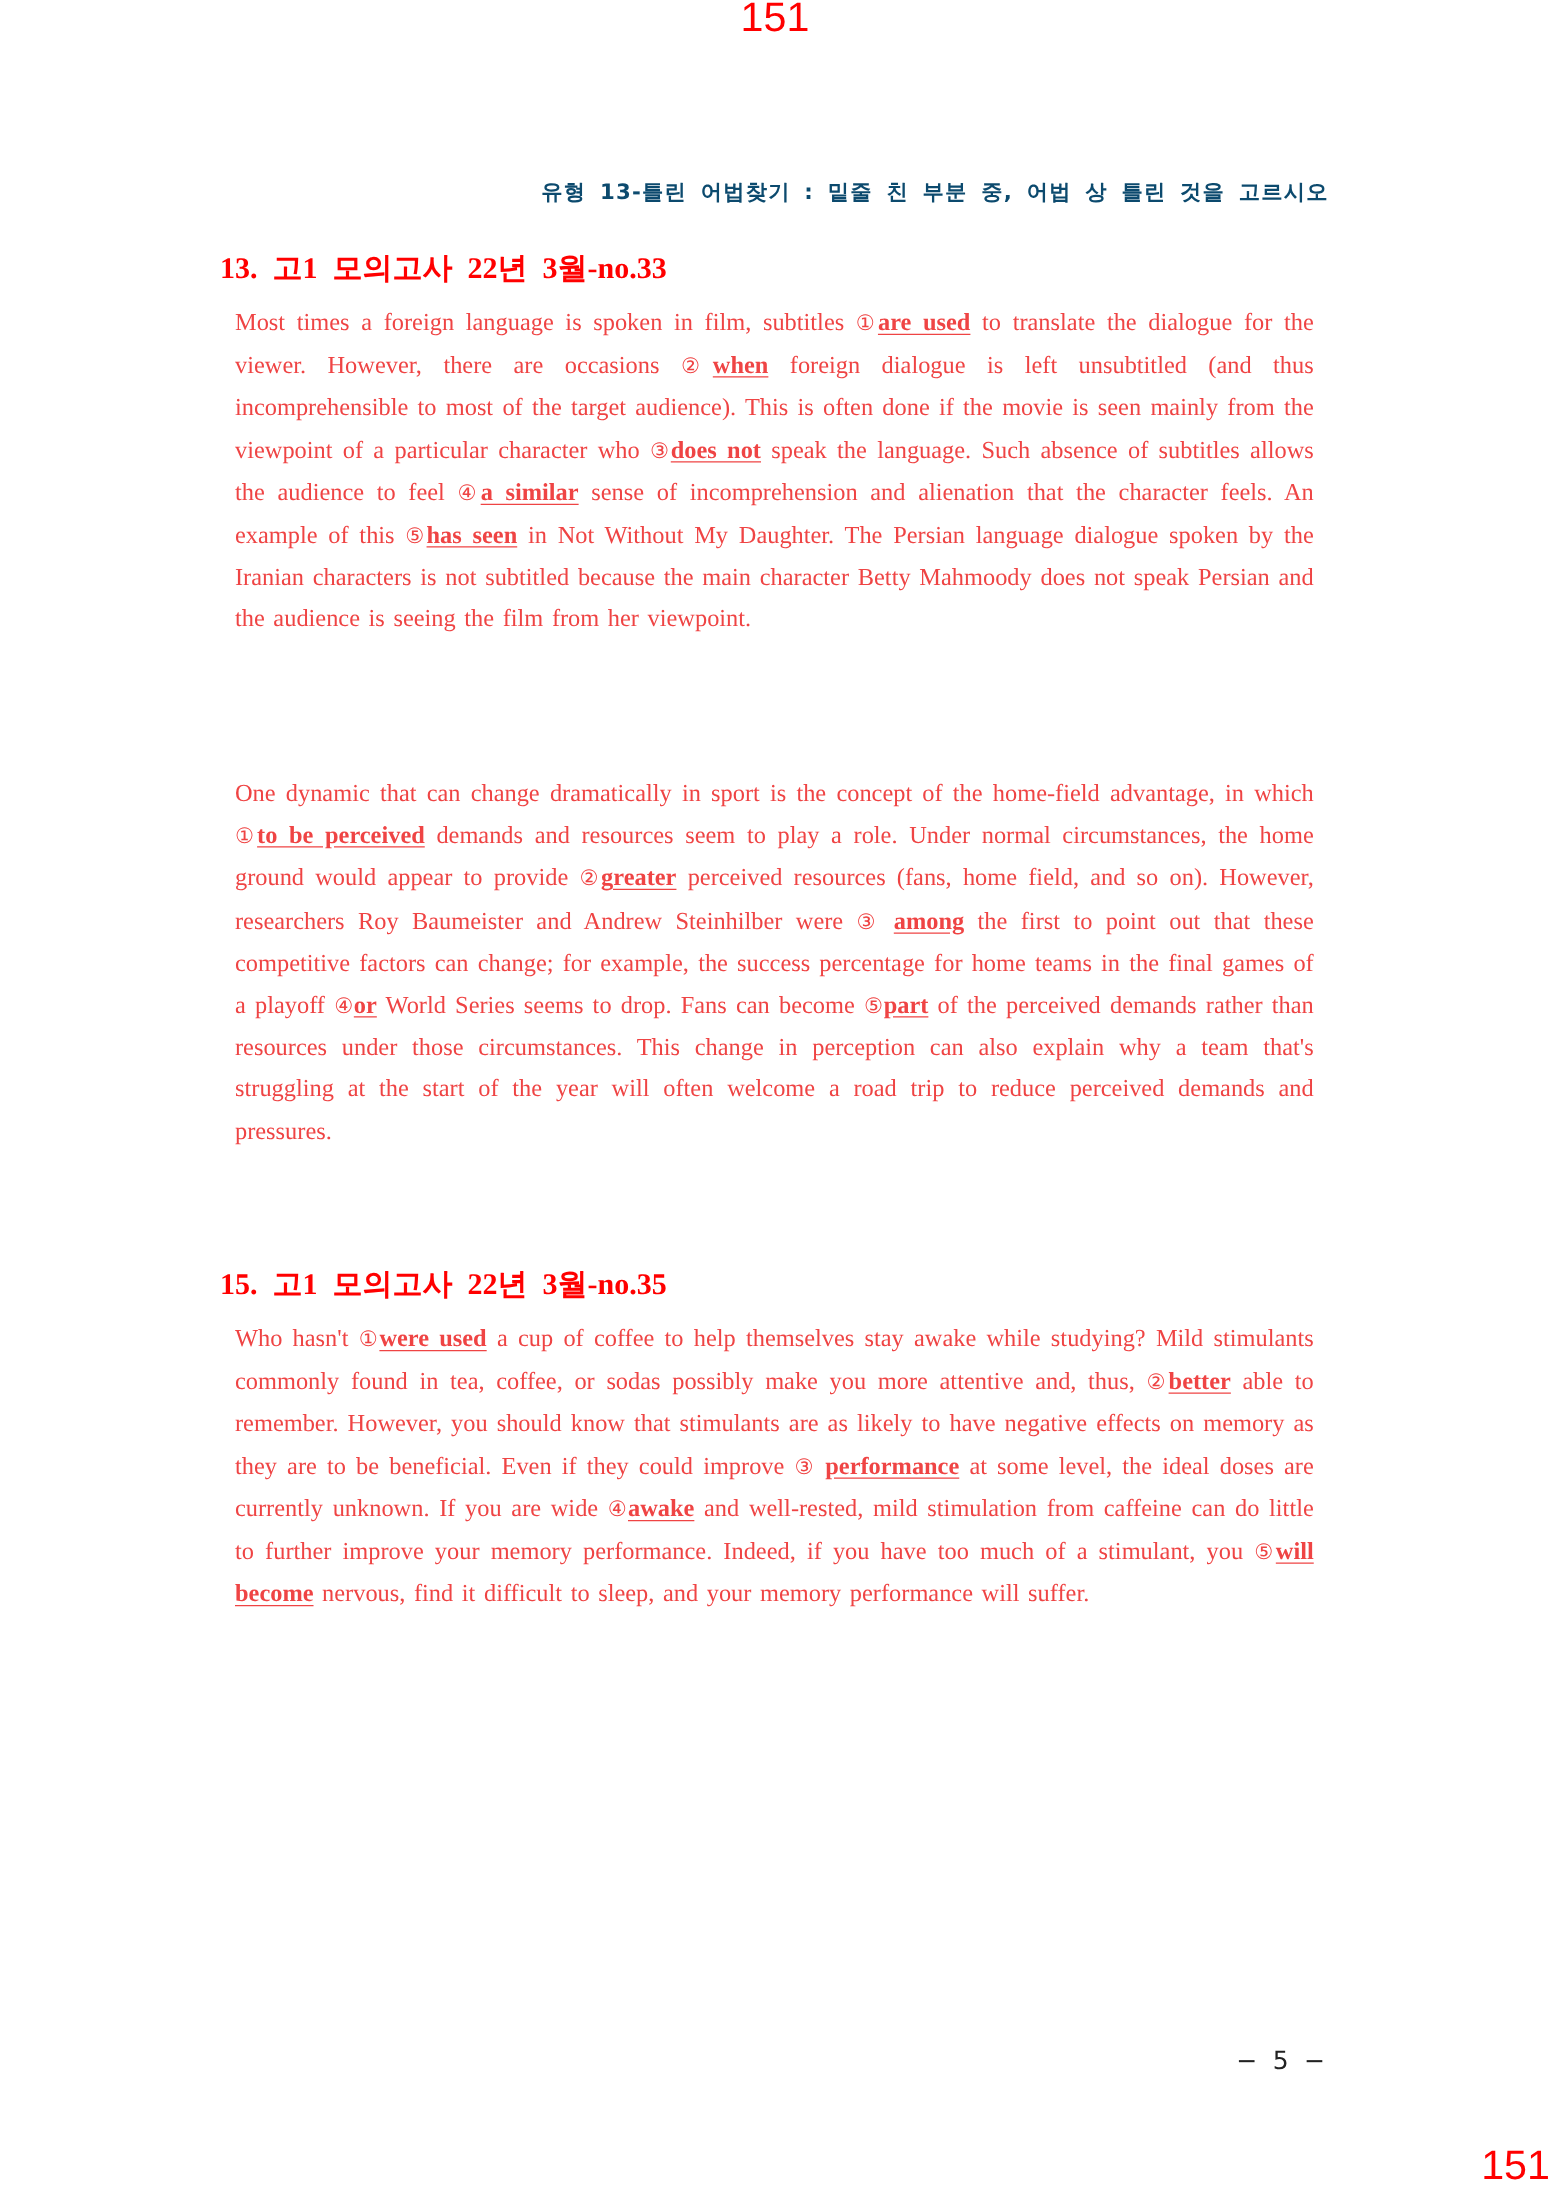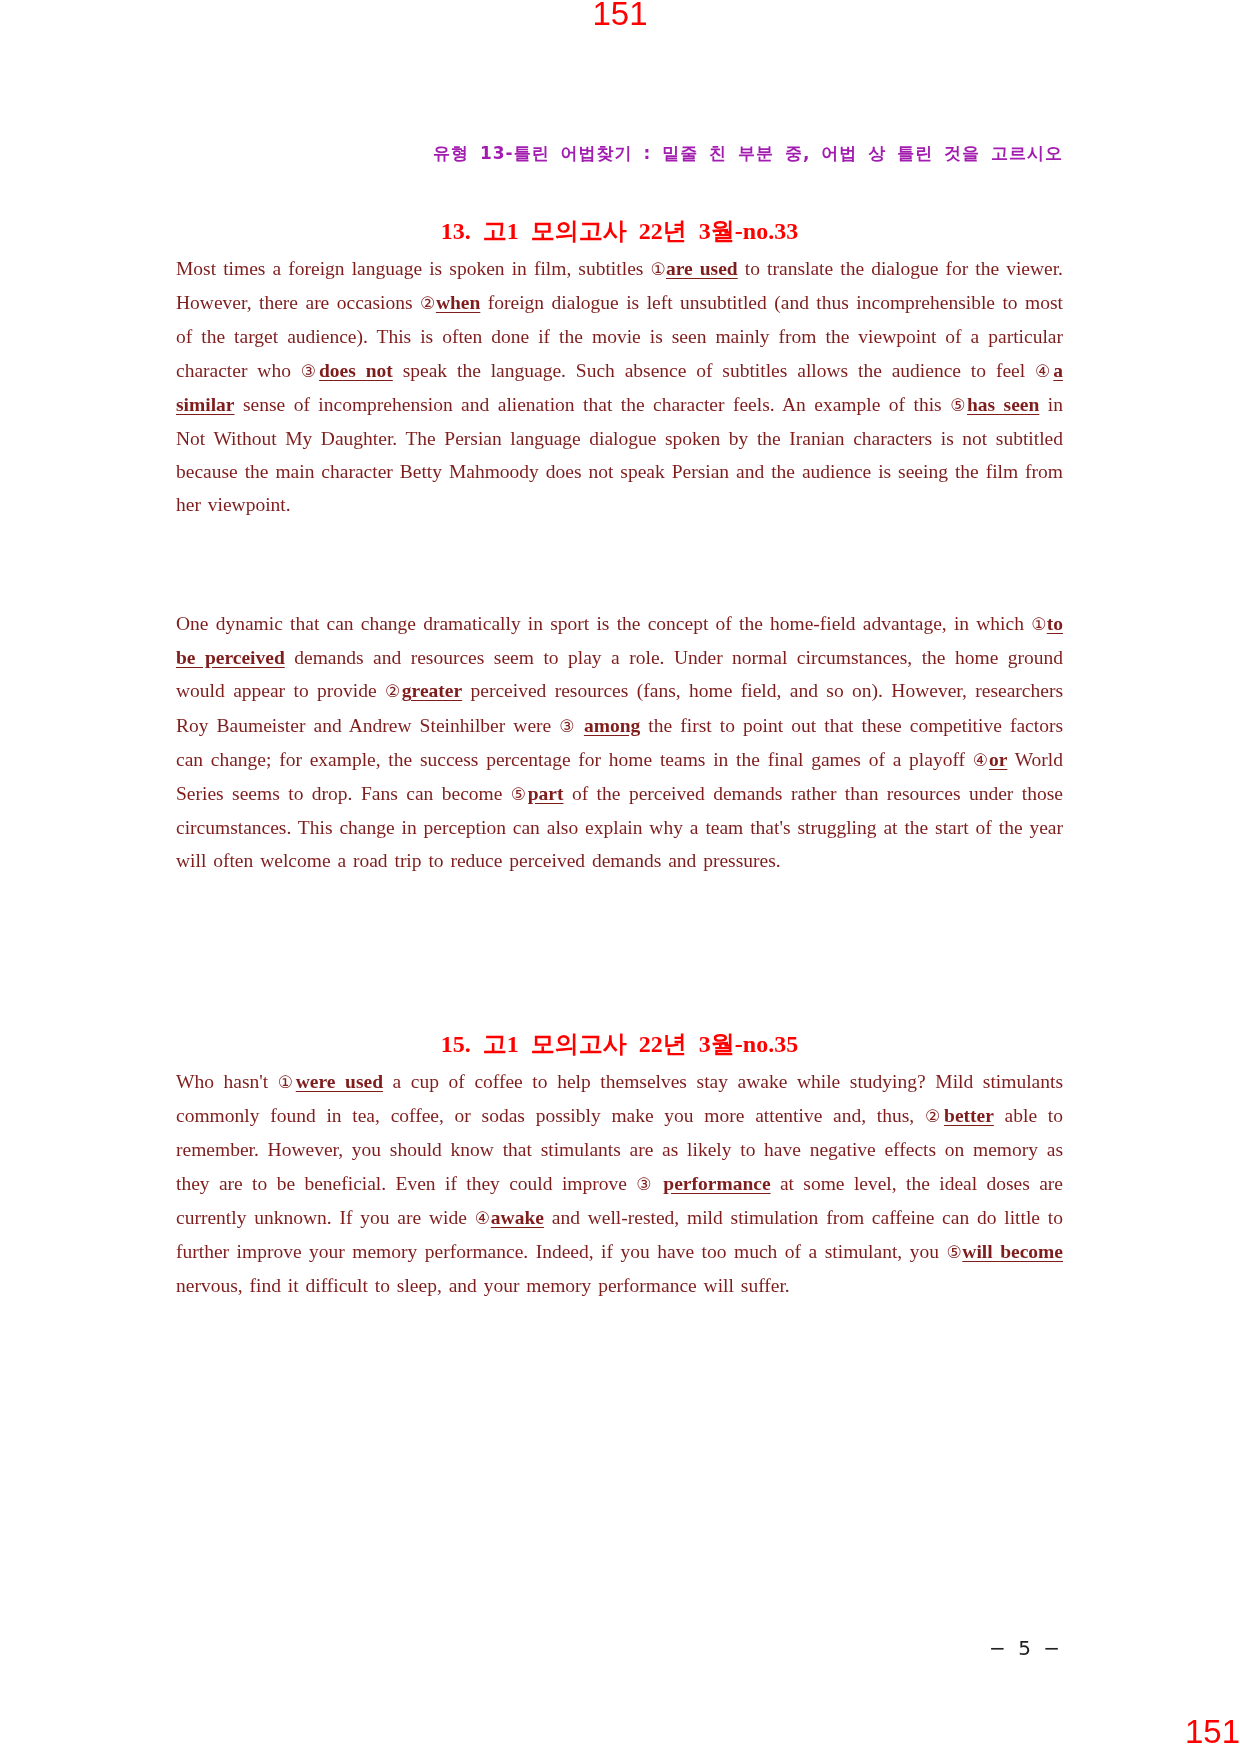--- a/index.html
+++ b/index.html
@@ -7,33 +7,33 @@
   .top-num {
     position: absolute; top: -6px; left: 0; width: 1240px; text-align: center;
     color: #ff0000; font-family: "Liberation Sans", sans-serif; font-size: 33px; line-height: 40px;
   }
   .bottom-num {
     position: absolute; right: 0; top: 1712px;
     color: #ff0000; font-family: "Liberation Sans", sans-serif; font-size: 33px; line-height: 40px;
   }
   .type-header {
     position: absolute; top: 142px; right: 177px;
-    color: #a21caf; font-weight: bold; font-family: "DejaVu Sans", sans-serif; font-size: 17px;
+    color: #0c4a6e; font-weight: bold; font-family: "DejaVu Sans", sans-serif; font-size: 17px;
     letter-spacing: 1px; word-spacing: 4px;
   }
   .question {
     position: absolute; left: 176px; width: 887px;
   }
   .q-title {
     color: #ff0000; font-weight: bold; font-family: "Liberation Serif", serif;
-    font-size: 24px; line-height: 30px; margin: 16px 0 6px 0; word-spacing: 6px; text-align: center;
+    font-size: 24px; line-height: 30px; margin: 0 0 6px 0; word-spacing: 6px;
   }
   .q-body {
     font-family: "Liberation Serif", serif; font-size: 19.5px; line-height: 33.2px;
-    color: #7f1d1d; text-align: justify; margin: 0; word-spacing: 2px;
+    color: #ef4444; text-align: justify; margin: 12px; word-spacing: 2px;
   }
   .marker { font-family: "DejaVu Sans", sans-serif; font-size: 17px; font-weight: normal; }
   .ul { font-weight: bold; text-decoration: underline; text-underline-offset: 3px; }
   .page-footer {
     position: absolute; top: 1636px; right: 180px;
     font-family: "DejaVu Sans", sans-serif; font-size: 20px; color: #222; word-spacing: 6px;
   }
 </style>
 </head>
 <body>

